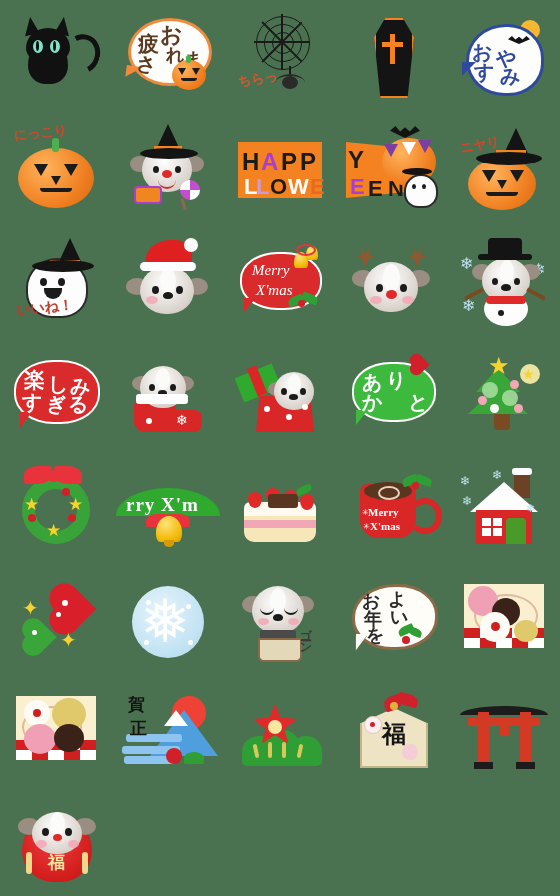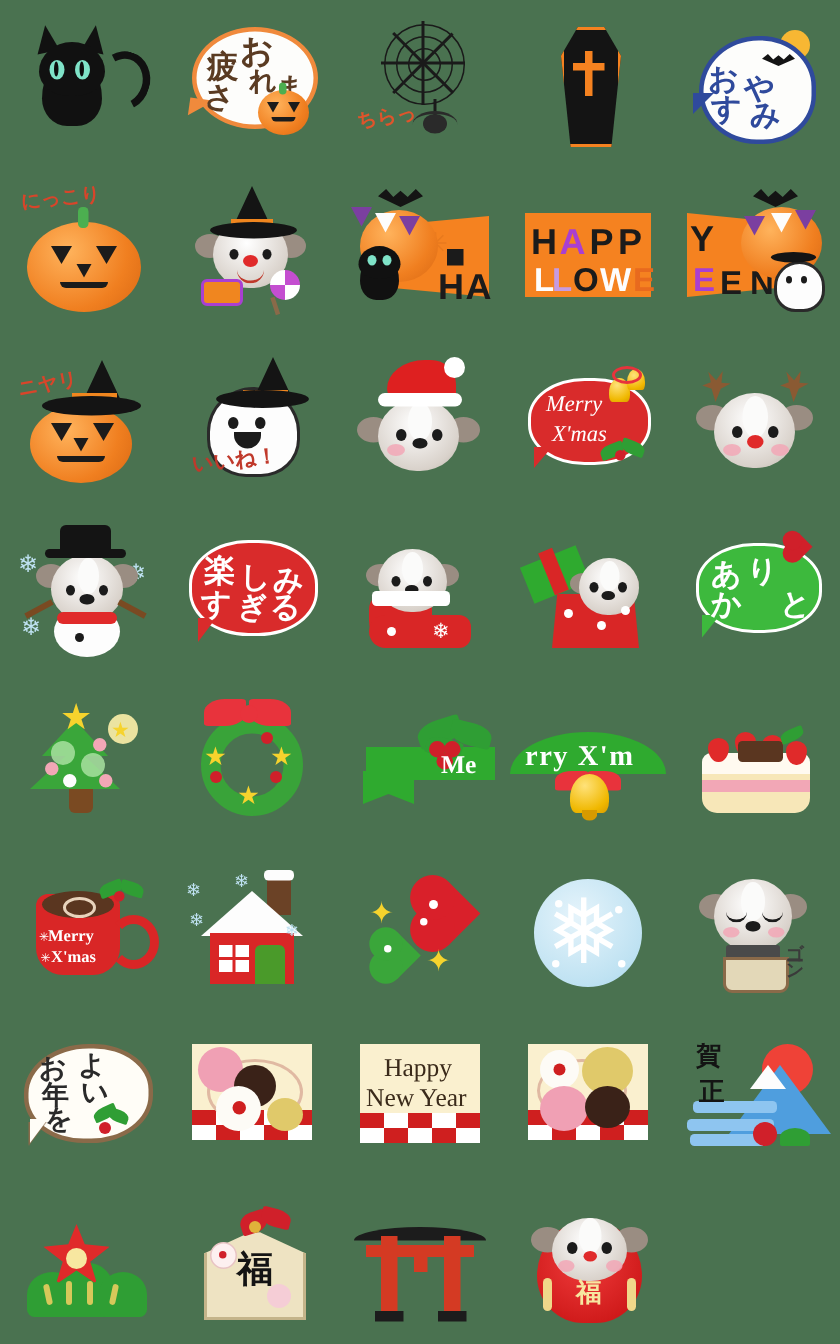--- a/index.html
+++ b/index.html
@@ -215,37 +215,20 @@
       <div class="l dog-eye" style="left:31px;top:44px;width:6px;height:7px;"></div>
       <div class="l dog-eye" style="left:53px;top:44px;width:6px;height:7px;"></div>
       <div class="l" style="left:40px;top:48px;width:10px;height:8px;background:#e02a2a;border-radius:50%;"></div>
       <div class="l" style="left:36px;top:56px;width:18px;height:9px;border-bottom:2.5px solid #c0392b;border-radius:0 0 18px 18px;"></div>
       <div class="l lolli" style="left:58px;top:58px;width:20px;height:20px;"></div>
       <div class="l" style="left:60px;top:76px;width:2.5px;height:12px;background:#8a6a49;transform:rotate(-18deg);"></div>
       <div class="l candy" style="left:12px;top:64px;width:24px;height:14px;border-radius:4px;border:2px solid #a93fd1;"></div>
     </div>
   </div>
 
-  <div class="cell">
-    <div class="art">
-      <div class="l band-orange" style="left:12px;top:22px;width:80px;height:54px;clip-path:polygon(0 14%,100% 0,100% 100%,0 86%);"></div>
-      <div class="l" style="left:48px;top:28px;color:#e87a1e;font-size:20px;">✳</div>
-      <div class="l" style="left:64px;top:44px;width:11px;height:11px;background:#1b1b1b;"></div>
-      <div class="l pk" style="left:6px;top:18px;width:52px;height:48px;"></div>
-      <div class="l bat" style="left:18px;top:4px;width:30px;height:12px;clip-path:polygon(0 40%,18% 0,34% 45%,50% 10%,66% 45%,84% 0,100% 40%,50% 100%);"></div>
-      <div class="l flag-tri" style="left:0px;top:16px;border-left:7px solid transparent;border-right:7px solid transparent;border-top:13px solid #7b3fa0;"></div>
-      <div class="l flag-tri" style="left:16px;top:20px;border-left:7px solid transparent;border-right:7px solid transparent;border-top:13px solid #fdfdfd;"></div>
-      <div class="l flag-tri" style="left:32px;top:22px;border-left:7px solid transparent;border-right:7px solid transparent;border-top:13px solid #7b3fa0;"></div>
-      <div class="l cat-body" style="left:6px;top:46px;width:26px;height:32px;"></div>
-      <div class="l cat-head" style="left:5px;top:42px;width:28px;height:22px;"></div>
-      <div class="l" style="left:11px;top:48px;width:6px;height:7px;background:#7fe3c8;border-radius:50%;"></div>
-      <div class="l" style="left:21px;top:48px;width:6px;height:7px;background:#7fe3c8;border-radius:50%;"></div>
-      <div class="l txt" style="left:58px;top:56px;font-size:24px;font-weight:700;color:#1b1b1b;">HA</div>
-    </div>
-  </div>
 
   <div class="cell">
     <div class="art">
       <div class="l band-orange" style="left:4px;top:20px;width:84px;height:56px;"></div>
       <div class="l txt" style="left:8px;top:26px;font-size:24px;font-weight:700;color:#1b1b1b;">H</div>
       <div class="l txt" style="left:27px;top:26px;font-size:24px;font-weight:700;color:#a93fd1;">A</div>
       <div class="l txt" style="left:47px;top:26px;font-size:24px;font-weight:700;color:#1b1b1b;">P</div>
       <div class="l txt" style="left:66px;top:26px;font-size:24px;font-weight:700;color:#1b1b1b;">P</div>
       <div class="l txt" style="left:10px;top:52px;font-size:22px;font-weight:700;color:#fdfdfd;">L</div>
       <div class="l txt" style="left:22px;top:52px;font-size:22px;font-weight:700;color:#c79be0;">L</div>
@@ -459,33 +442,20 @@
       <div class="l" style="left:38px;top:12px;width:12px;height:12px;background:#e8333c;border-radius:50%;"></div>
       <div class="l star" style="left:14px;top:36px;font-size:17px;">★</div>
       <div class="l star" style="left:58px;top:36px;font-size:17px;">★</div>
       <div class="l star" style="left:36px;top:62px;font-size:17px;">★</div>
       <div class="l berry" style="left:52px;top:30px;width:8px;height:8px;"></div>
       <div class="l berry" style="left:18px;top:56px;width:8px;height:8px;"></div>
       <div class="l berry" style="left:58px;top:56px;width:8px;height:8px;"></div>
     </div>
   </div>
 
-  <div class="cell">
-    <div class="art">
-      <div class="l band-green" style="left:10px;top:40px;width:86px;height:22px;"></div>
-      <div class="l band-green" style="left:8px;top:56px;width:34px;height:22px;clip-path:polygon(0 0,100% 0,100% 100%,50% 70%,0 100%);"></div>
-      <div class="l leaf" style="left:44px;top:22px;width:30px;height:16px;border-radius:50% 10%;transform:rotate(-18deg);"></div>
-      <div class="l leaf" style="left:66px;top:24px;width:28px;height:15px;border-radius:10% 50%;transform:rotate(14deg);"></div>
-      <div class="l leaf" style="left:50px;top:34px;width:24px;height:13px;border-radius:50% 10%;transform:rotate(18deg);"></div>
-      <div class="l berry" style="left:52px;top:36px;width:11px;height:11px;"></div>
-      <div class="l berry" style="left:62px;top:36px;width:11px;height:11px;"></div>
-      <div class="l berry" style="left:57px;top:44px;width:11px;height:11px;"></div>
-      <div class="l serif" style="left:60px;top:42px;font-size:17px;font-weight:700;color:#fff;">Me</div>
-    </div>
-  </div>
 
   <div class="cell">
     <div class="art">
       <div class="l band-green" style="left:-6px;top:30px;width:104px;height:28px;border-radius:50%/100% 100% 0 0;"></div>
       <div class="l serif" style="left:4px;top:36px;font-size:19px;font-weight:700;color:#fff;letter-spacing:1px;">rry X'm</div>
       <div class="l" style="left:24px;top:56px;width:22px;height:13px;background:#e8333c;border-radius:50% 10% 50% 10%;"></div>
       <div class="l" style="left:46px;top:56px;width:22px;height:13px;background:#e8333c;border-radius:10% 50% 10% 50%;"></div>
       <div class="l bell" style="left:34px;top:58px;width:26px;height:26px;"></div>
       <div class="l" style="left:42px;top:82px;width:10px;height:7px;background:#d79a00;border-radius:0 0 50% 50%;"></div>
     </div>
@@ -609,29 +579,20 @@
            repeating-linear-gradient(90deg,#fff 0 16px,#cf1f1f 16px 32px);"></div>
       <div class="l" style="left:16px;top:24px;width:60px;height:40px;border:2px solid #e0b9a2;border-radius:50%;border-bottom-color:transparent;"></div>
       <div class="l plum" style="left:10px;top:16px;width:30px;height:30px;background:#f0a0b4;"></div>
       <div class="l" style="left:34px;top:28px;width:28px;height:28px;background:#3a2218;border-radius:50%;"></div>
       <div class="l" style="left:22px;top:42px;width:30px;height:30px;background:#fdfbf6;border-radius:50%;"></div>
       <div class="l" style="left:33px;top:52px;width:9px;height:9px;background:#cf1f1f;border-radius:50%;"></div>
       <div class="l" style="left:56px;top:50px;width:24px;height:22px;background:#e0c96a;border-radius:50%;"></div>
     </div>
   </div>
 
-  <div class="cell">
-    <div class="art">
-      <div class="l nyjp-bg" style="left:6px;top:14px;width:80px;height:48px;"></div>
-      <div class="l serif" style="left:22px;top:20px;font-size:17px;color:#3a2a1a;">Happy</div>
-      <div class="l serif" style="left:10px;top:40px;font-size:17px;color:#3a2a1a;">New  Year</div>
-      <div class="l" style="left:6px;top:60px;width:80px;height:10px;background:repeating-linear-gradient(90deg,#cf1f1f 0 16px,#fff 16px 32px);"></div>
-      <div class="l" style="left:6px;top:70px;width:80px;height:10px;background:repeating-linear-gradient(90deg,#fff 0 16px,#cf1f1f 16px 32px);"></div>
-    </div>
-  </div>
 
   <div class="cell">
     <div class="art">
       <div class="l nyjp-bg" style="left:6px;top:14px;width:80px;height:64px;"></div>
       <div class="l" style="left:6px;top:58px;width:80px;height:20px;background:repeating-linear-gradient(90de,#cf1f1f 0 16px,#fff 16px 32px);"></div>
       <div class="l" style="left:6px;top:58px;width:80px;height:10px;background:repeating-linear-gradient(90deg,#cf1f1f 0 16px,#fff 16px 32px);"></div>
       <div class="l" style="left:6px;top:68px;width:80px;height:10px;background:repeating-linear-gradient(90deg,#fff 0 16px,#cf1f1f 16px 32px);"></div>
       <div class="l" style="left:12px;top:24px;width:56px;height:38px;border:2px solid #e0b9a2;border-radius:50%;border-bottom-color:transparent;"></div>
       <div class="l" style="left:14px;top:18px;width:26px;height:26px;background:#fdfbf6;border-radius:50%;"></div>
       <div class="l" style="left:23px;top:27px;width:8px;height:8px;background:#cf1f1f;border-radius:50%;"></div>

